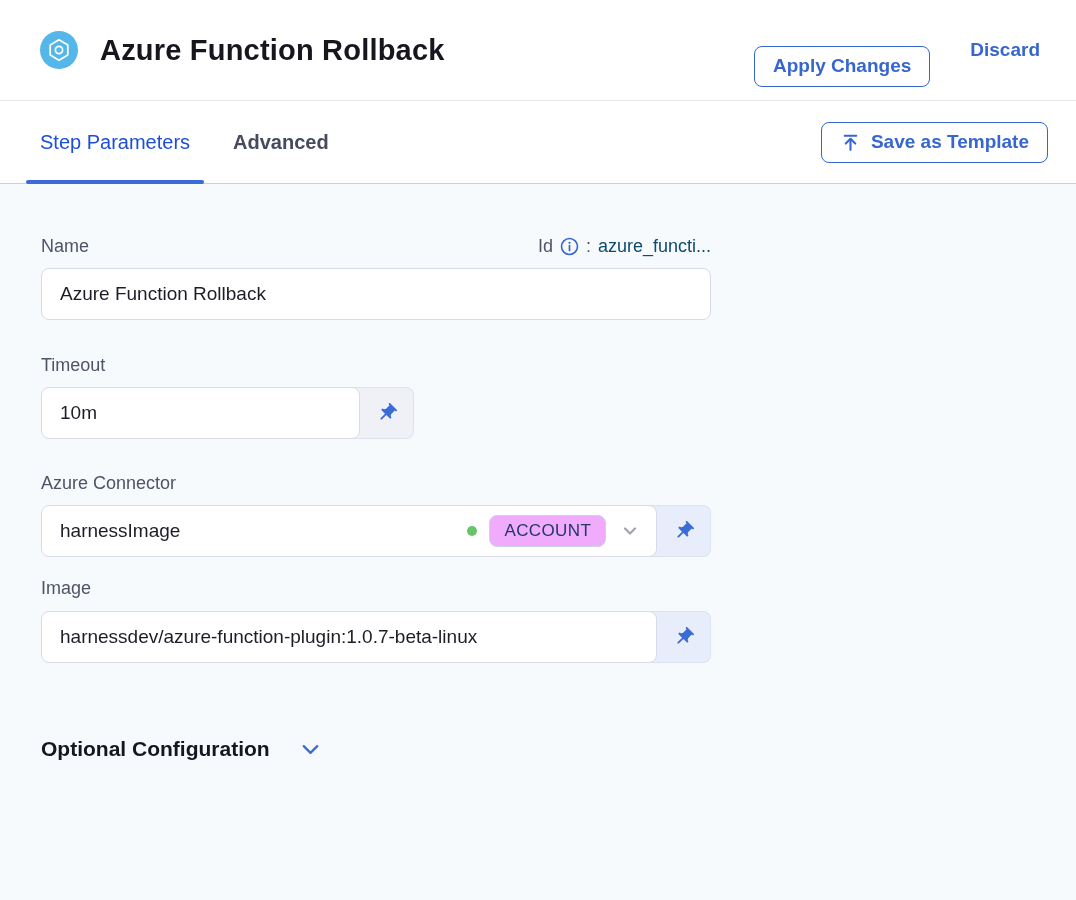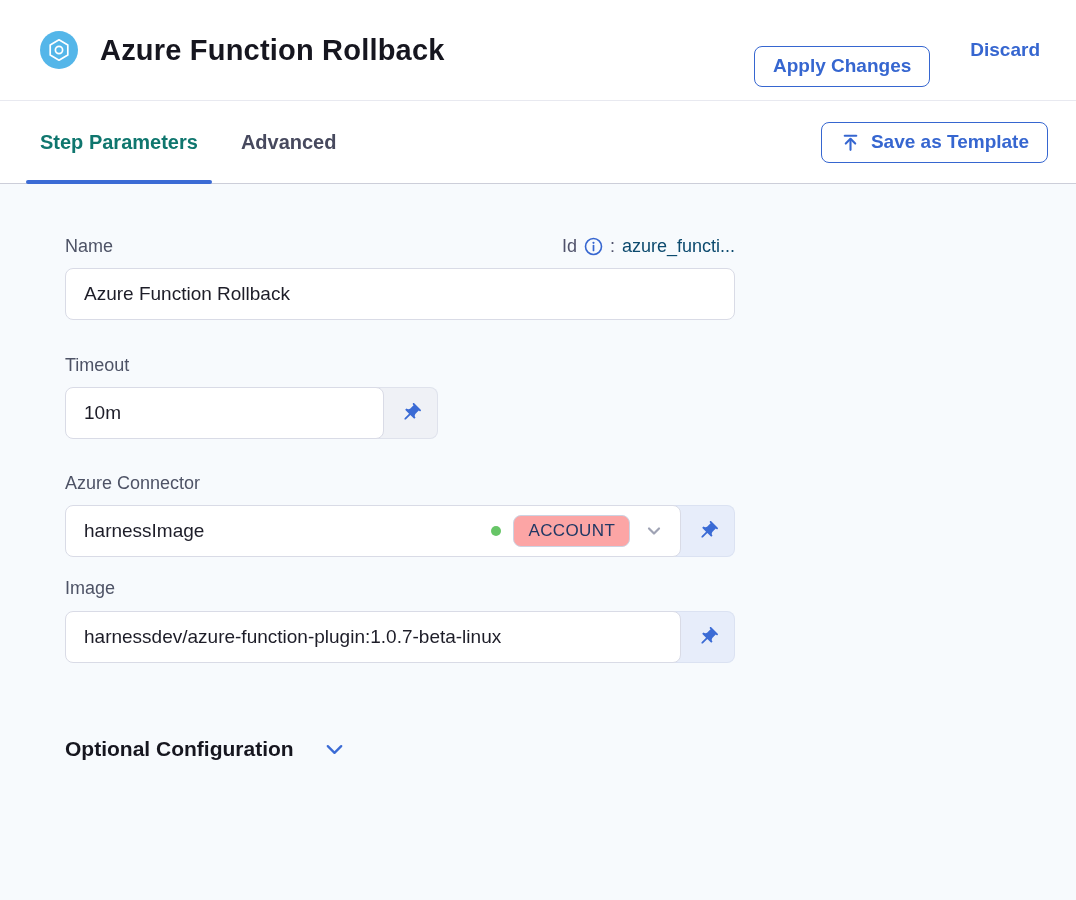--- a/index.html
+++ b/index.html
@@ -56,33 +56,33 @@
     position: relative;
   }
   .tab {
     display: flex; align-items: center;
     padding: 0 14px;
     font-size: 20px; color: #47495e;
     position: relative; cursor: pointer;
     background: none; border: none; font-family: inherit; font-weight: bold;
   }
   .tab + .tab { margin-left: 15px; }
-  .tab.active { font-weight: 700; color: #0f766e; }
+  .tab.active { font-weight: 400; color: #1d4ed8; }
   .tab.active::after {
     content: ""; position: absolute; left: 0; right: 0; bottom: -1px;
     height: 4px; background: #3b6bd5; border-radius: 3px;
   }
   .tabbar-spacer { flex: 1 1 auto; }
   .tabbar .btn-outline { align-self: center; }
 
   
   .content {
     flex: 1 1 auto;
     background: #f7fafd;
-    padding: 52px 40px 0 65px;
+    padding: 52px 40px 0 41px;
     overflow: hidden;
   }
   .field-col { width: 670px; }
 
   .label-row {
     display: flex; justify-content: space-between; align-items: center;
     margin-bottom: 11px; width: 670px;
   }
   .field-label {
     font-size: 18px; font-weight: 500; color: #4e5366;
@@ -133,21 +133,21 @@
   }
   .select-value {
     flex: 1 1 auto; font-size: 19px; color: #1d1d28; white-space: nowrap;
   }
   .status-dot {
     width: 10px; height: 10px; border-radius: 50%;
     background: #67c567; flex: 0 0 10px; margin-right: 12px;
   }
   .scope-badge {
     border: 1px solid #ccd3e2; border-radius: 8px;
-    background: #fca5a5; color: #203864;
+    background: #f0abfc; color: #203864;
     font-size: 17px; font-weight: 500; letter-spacing: 0.4px;
     padding: 5px 14px; margin-right: 12px; white-space: nowrap;
   }
   .chevron-gray { display: inline-flex; padding: 2px; cursor: pointer; }
 
   .image-wrap { width: 670px; border-radius: 13px; }
   .image-wrap .text-input { width: 616px; padding-right: 6px; }
 
   .section-toggle {
     margin-top: 74px;

